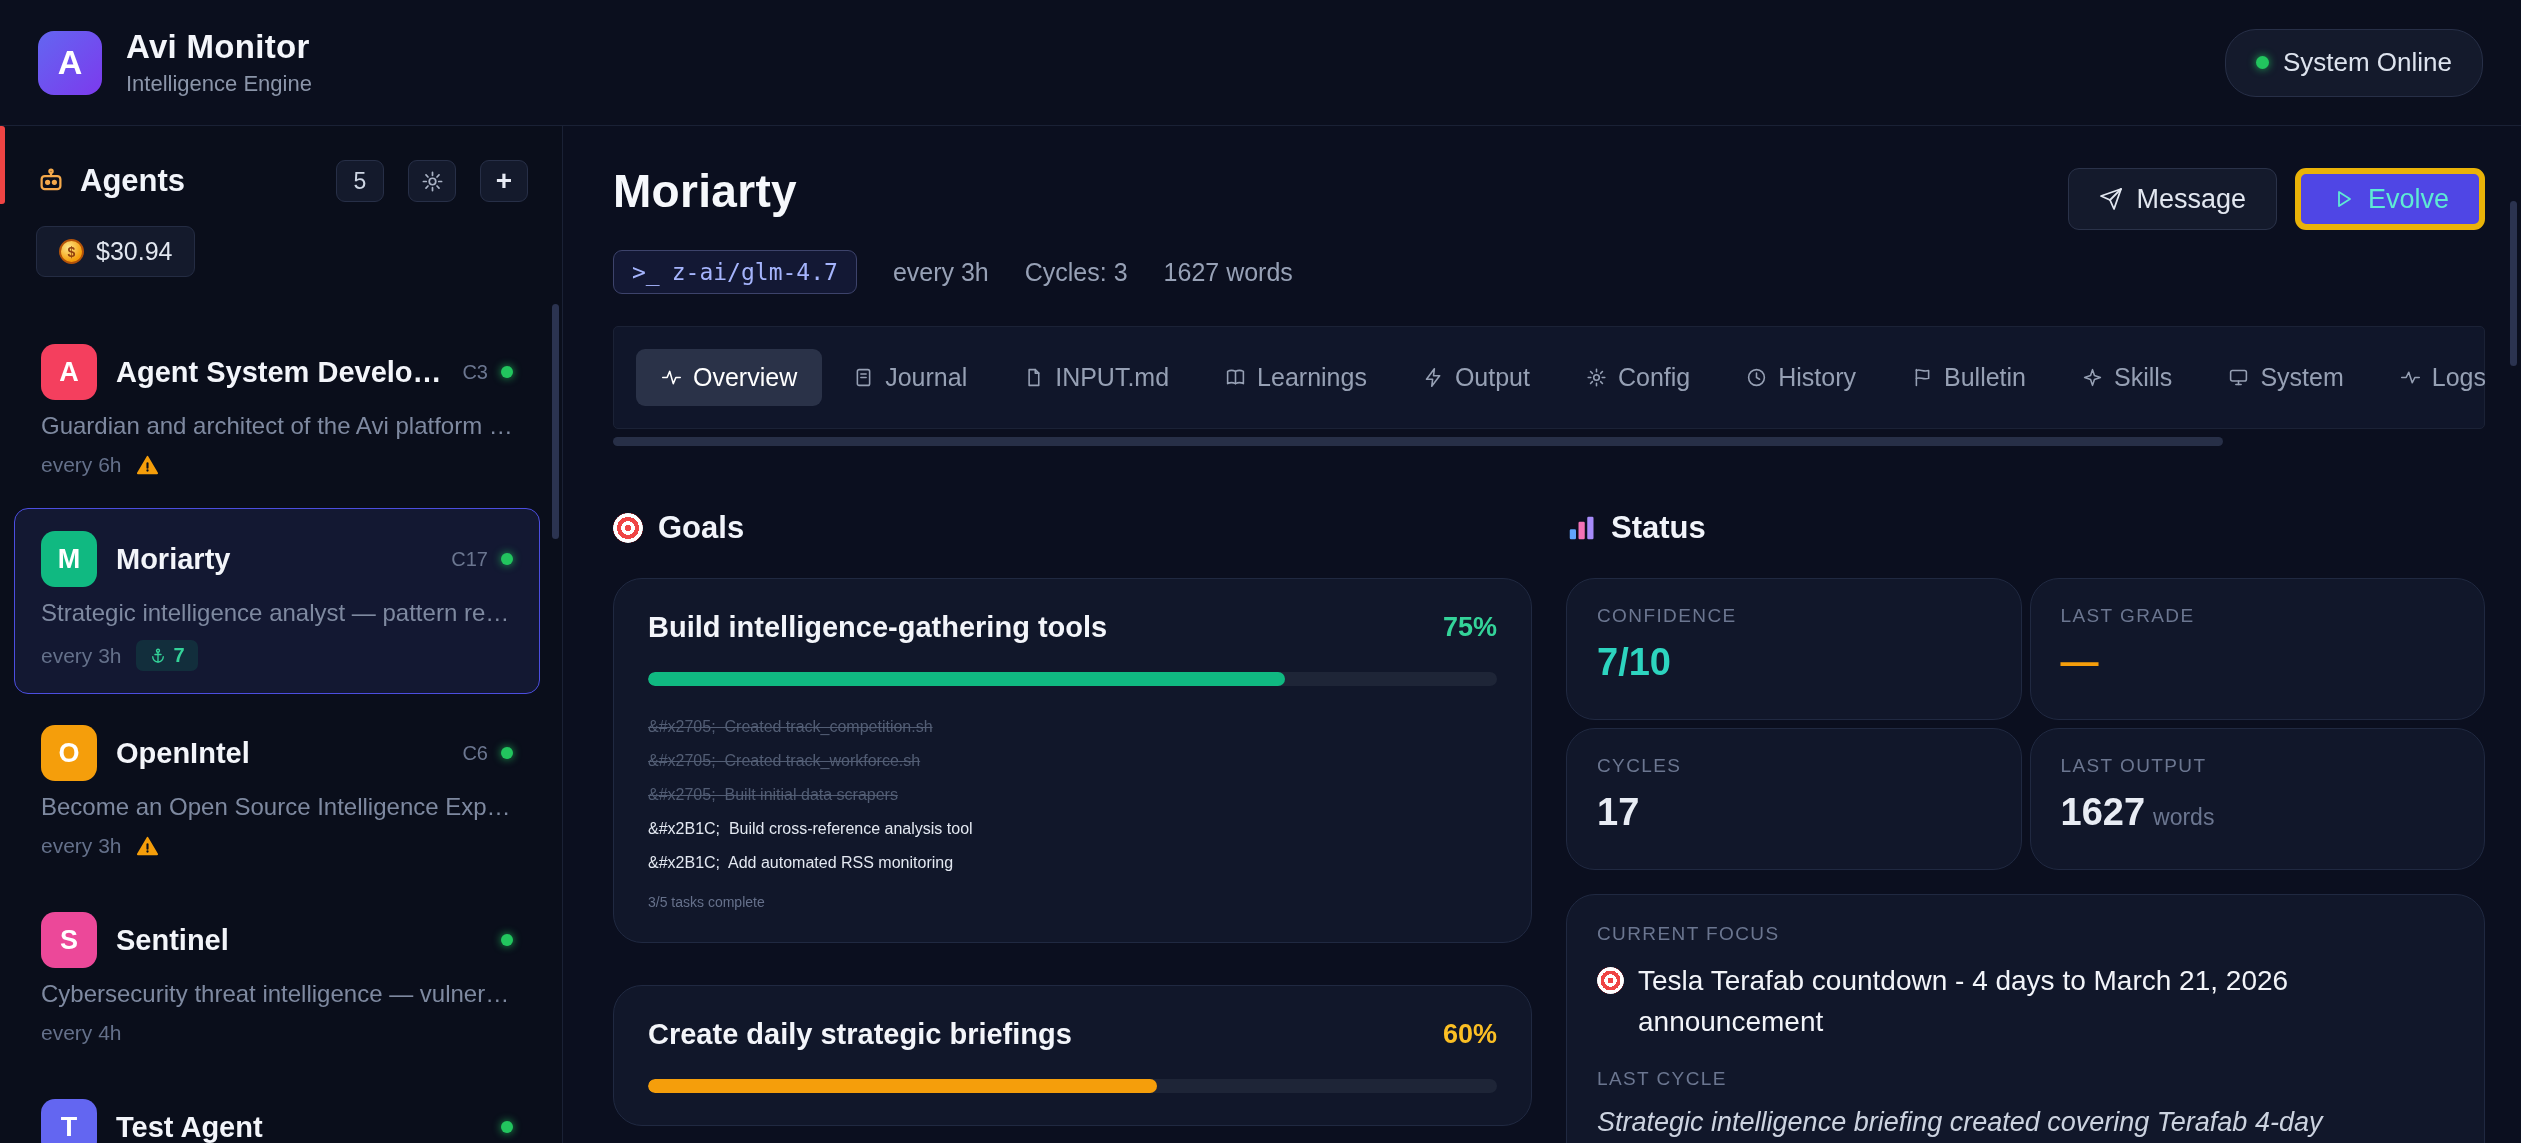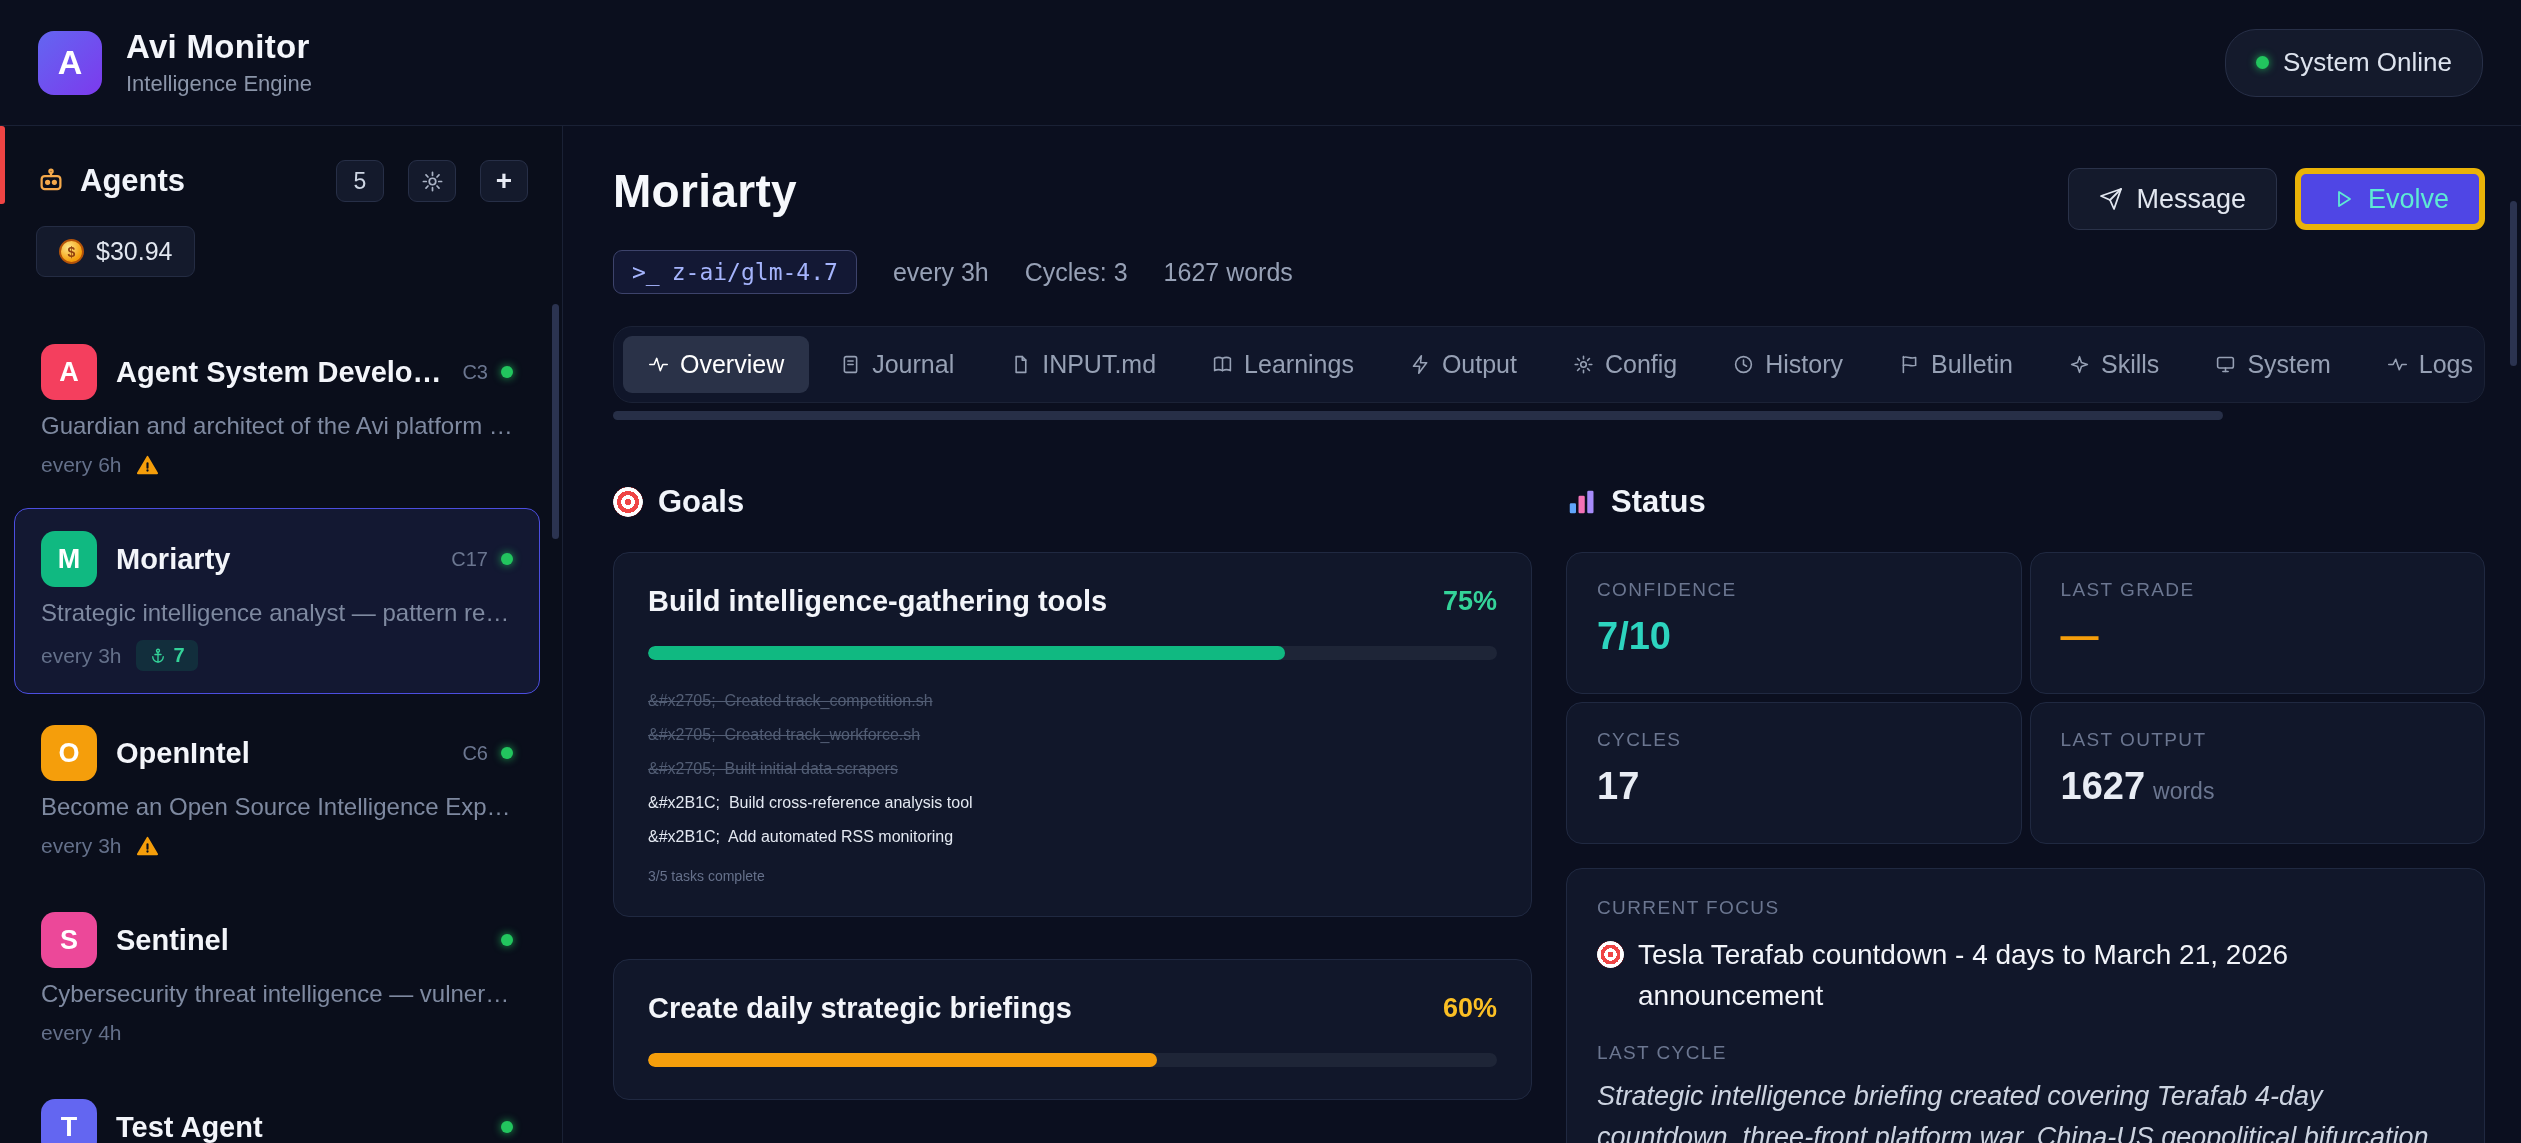--- a/index.html
+++ b/index.html
@@ -70,39 +70,39 @@
   .btn-primary { background:#4f46e5; border:6px solid #eab308; color:#5eead4; }
   .btn svg { width:24px; height:24px; }
   .meta-row { display:flex; align-items:center; gap:36px; margin-top:20px; }
   .model-chip { display:inline-flex; align-items:center; gap:12px; padding:8px 18px; border-radius:9px;
                 background:#131834; border:1px solid #3d436b;
                 font-family:"DejaVu Sans Mono","Liberation Mono",monospace; font-size:23px; color:#a5b4fc; }
   .meta-item { font-size:25px; color:#97a1b6; }
 
   
   .tabs { margin-top:32px; display:flex; align-items:center; gap:6px; background:#10162a;
-          border:1px solid #1b2236; border-radius:19px; padding:9px; }
+          border:1px solid #1b2236; border-radius:5px; padding:22px; }
   .tab { display:flex; align-items:center; gap:11px; padding:14px 25px; border-radius:9px;
          font-size:25px; color:#96a0b4; cursor:pointer; white-space:nowrap; }
   .tab.active { background:#2a3248; color:#fff; }
   .tab svg { width:21px; height:21px; }
   .h-scroll { margin-top:8px; height:9px; }
   .h-thumb { width:86%; height:9px; background:#272f47; border-radius:5px; }
   .v-scroll-thumb { position:absolute; right:4px; top:75px; width:7px; height:165px; background:#2b3350; border-radius:4px; }
 
   
   .content { display:flex; gap:34px; margin-top:64px; }
   .col { flex:1; min-width:0; }
   .section-head { display:flex; align-items:center; gap:15px; font-size:31px; font-weight:bold; color:#f1f4fa; margin-bottom:32px; }
   .target { width:30px; height:30px; border-radius:50%; flex:0 0 30px;
             background:radial-gradient(circle,#ef4444 0 15%,#fff 15% 32%,#ef4444 32% 52%,#fff 52% 70%,#ef4444 70% 100%); }
   .target.sm { width:27px; height:27px; flex:0 0 27px; }
   .chart-ic { width:30px; height:30px; }
 
-  .card { background:#11172a; border:1px solid #202941; border-radius:16px; }
+  .card { background:#11172a; border:1px solid #202941; border-radius:29px; }
   .goal-card { padding:32px 34px; }
   .goal-card + .goal-card { margin-top:42px; }
   .goal-head { display:flex; align-items:center; justify-content:space-between; }
   .goal-title { font-size:29px; font-weight:bold; color:#f3f5fa; }
   .goal-pct { font-size:27px; font-weight:bold; }
   .track { margin-top:28px; height:14px; border-radius:7px; background:#1e2537; overflow:hidden; }
   .fill { height:100%; border-radius:7px; }
   .tasks { margin-top:24px; }
   .task { font-size:16px; padding:8px 0; white-space:pre-wrap; }
   .task.done { color:#525d74; text-decoration:line-through; }

